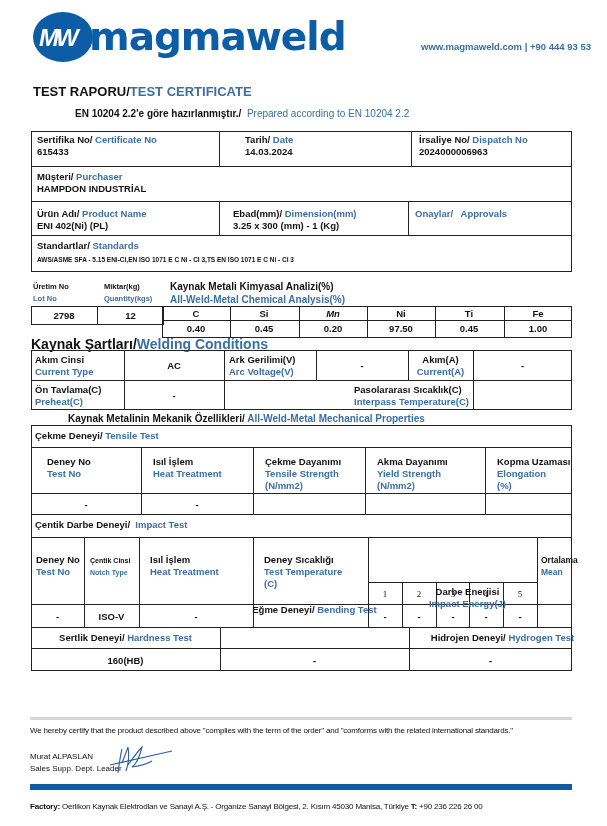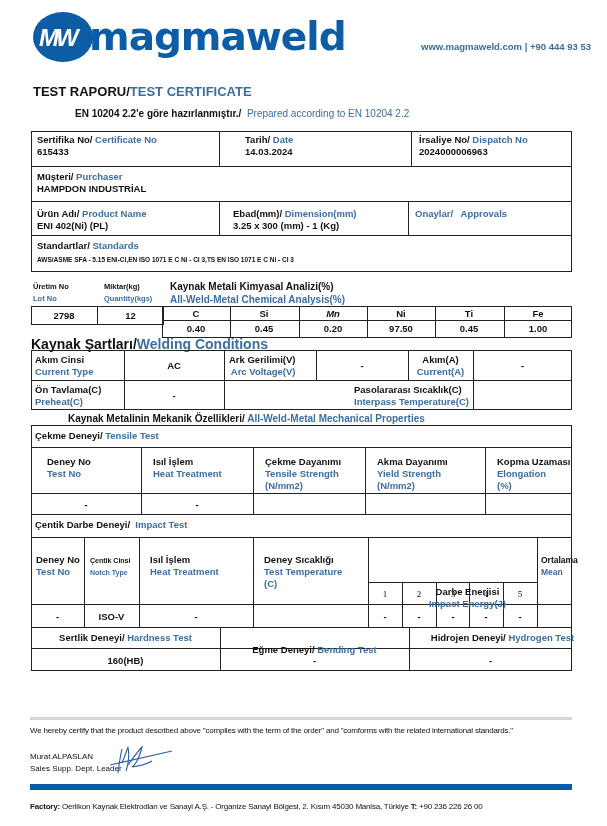--- a/index.html
+++ b/index.html
@@ -106,21 +106,21 @@
 <div class="frame" style="left:31px; top:350px; width:541px; height:60px;"></div>
 <div class="hline" style="left:31px; top:380px; width:541px;"></div>
 <div class="vline" style="left:124px; top:350px; height:60px;"></div>
 <div class="vline" style="left:224px; top:350px; height:60px;"></div>
 <div class="vline" style="left:316px; top:350px; height:30px;"></div>
 <div class="vline" style="left:408px; top:350px; height:30px;"></div>
 <div class="vline" style="left:473px; top:350px; height:60px;"></div>
 
 <div class="cell lbl" style="left:35px; top:354px;"><span>Akım Cinsi</span><br><span class="blue">Current Type</span></div>
 <div class="cell b center" style="left:124px; top:360px; width:100px;">AC</div>
-<div class="cell lbl" style="left:229px; top:354px;text-align:right;"><span>Ark Gerilimi(V)</span><br><span class="blue">Arc Voltage(V)</span></div>
+<div class="cell lbl" style="left:229px; top:354px;"><span>Ark Gerilimi(V)</span><br><span class="blue">Arc Voltage(V)</span></div>
 <div class="cell b center" style="left:316px; top:360px; width:92px;">-</div>
 <div class="cell lbl center" style="left:408px; top:354px; width:65px;"><span>Akım(A)</span><br><span class="blue">Current(A)</span></div>
 <div class="cell b center" style="left:473px; top:360px; width:99px;">-</div>
 <div class="cell lbl" style="left:35px; top:384px;"><span>Ön Tavlama(C)</span><br><span class="blue">Preheat(C)</span></div>
 <div class="cell b center" style="left:124px; top:390px; width:100px;">-</div>
 <div class="cell lbl" style="left:354px; top:384px;"><span>Pasolararası Sıcaklık(C)</span><br><span class="blue">Interpass Temperature(C)</span></div>
 <div class="cell b center" style="left:473px; top:390px; width:99px;"></div>
 
 <div class="cell lbl" style="left:31px; top:413px; font-size:10px;margin-left:37px;"><span>Kaynak Metalinin Mekanik Özellikleri/</span> <span class="blue">All-Weld-Metal Mechanical Properties</span></div>
 <div class="frame" style="left:31px; top:425px; width:541px; height:246px;"></div>
@@ -184,21 +184,21 @@
 
 <div class="cell b center" style="left:31px; top:611px; width:53px;">-</div>
 <div class="cell b center" style="left:84px; top:611px; width:55px;">ISO-V</div>
 <div class="cell b center" style="left:139px; top:611px; width:114px;">-</div>
 <div class="cell b center" style="left:253px; top:611px; width:115px;"></div>
 <div class="cell b center" style="left:537px; top:611px; width:35px;"></div>
 
 <div class="vline" style="left:220px; top:627px; height:44px;"></div>
 <div class="vline" style="left:409px; top:627px; height:44px;"></div>
 <div class="cell lbl center" style="left:31px; top:632px; width:189px;"><span>Sertlik Deneyi/</span> <span class="blue">Hardness Test</span></div>
-<div class="cell lbl center" style="left:220px; top:644px; width:189px;"><span>Eğme Deneyi/</span> <span class="blue">Bending Test</span></div>
+<div class="cell lbl center" style="left:220px; top:604px; width:189px;"><span>Eğme Deneyi/</span> <span class="blue">Bending Test</span></div>
 <div class="cell lbl center" style="left:409px; top:632px; width:187px;"><span>Hidrojen Deneyi/</span> <span class="blue">Hydrogen Test</span></div>
 <div class="cell b center" style="left:31px; top:655px; width:189px;">160(HB)</div>
 <div class="cell b center" style="left:220px; top:655px; width:189px;">-</div>
 <div class="cell b center" style="left:409px; top:655px; width:163px;">-</div>
 
 <div id="sep1" class="abs"></div>
 <div id="certify" class="abs">We hereby certify that the product described above "complies with the term of the order" and "comforms with the related international standards."</div>
 <div id="signer" class="abs"><span>Murat ALPASLAN</span><br><span>Sales Supp. Dept. Leader</span></div>
 <svg id="sig" class="abs" width="70" height="34" viewBox="0 0 70 34">
   <path d="M2 22 Q20 18 64 8" stroke="#2d5fa8" stroke-width="1.2" fill="none"></path>

